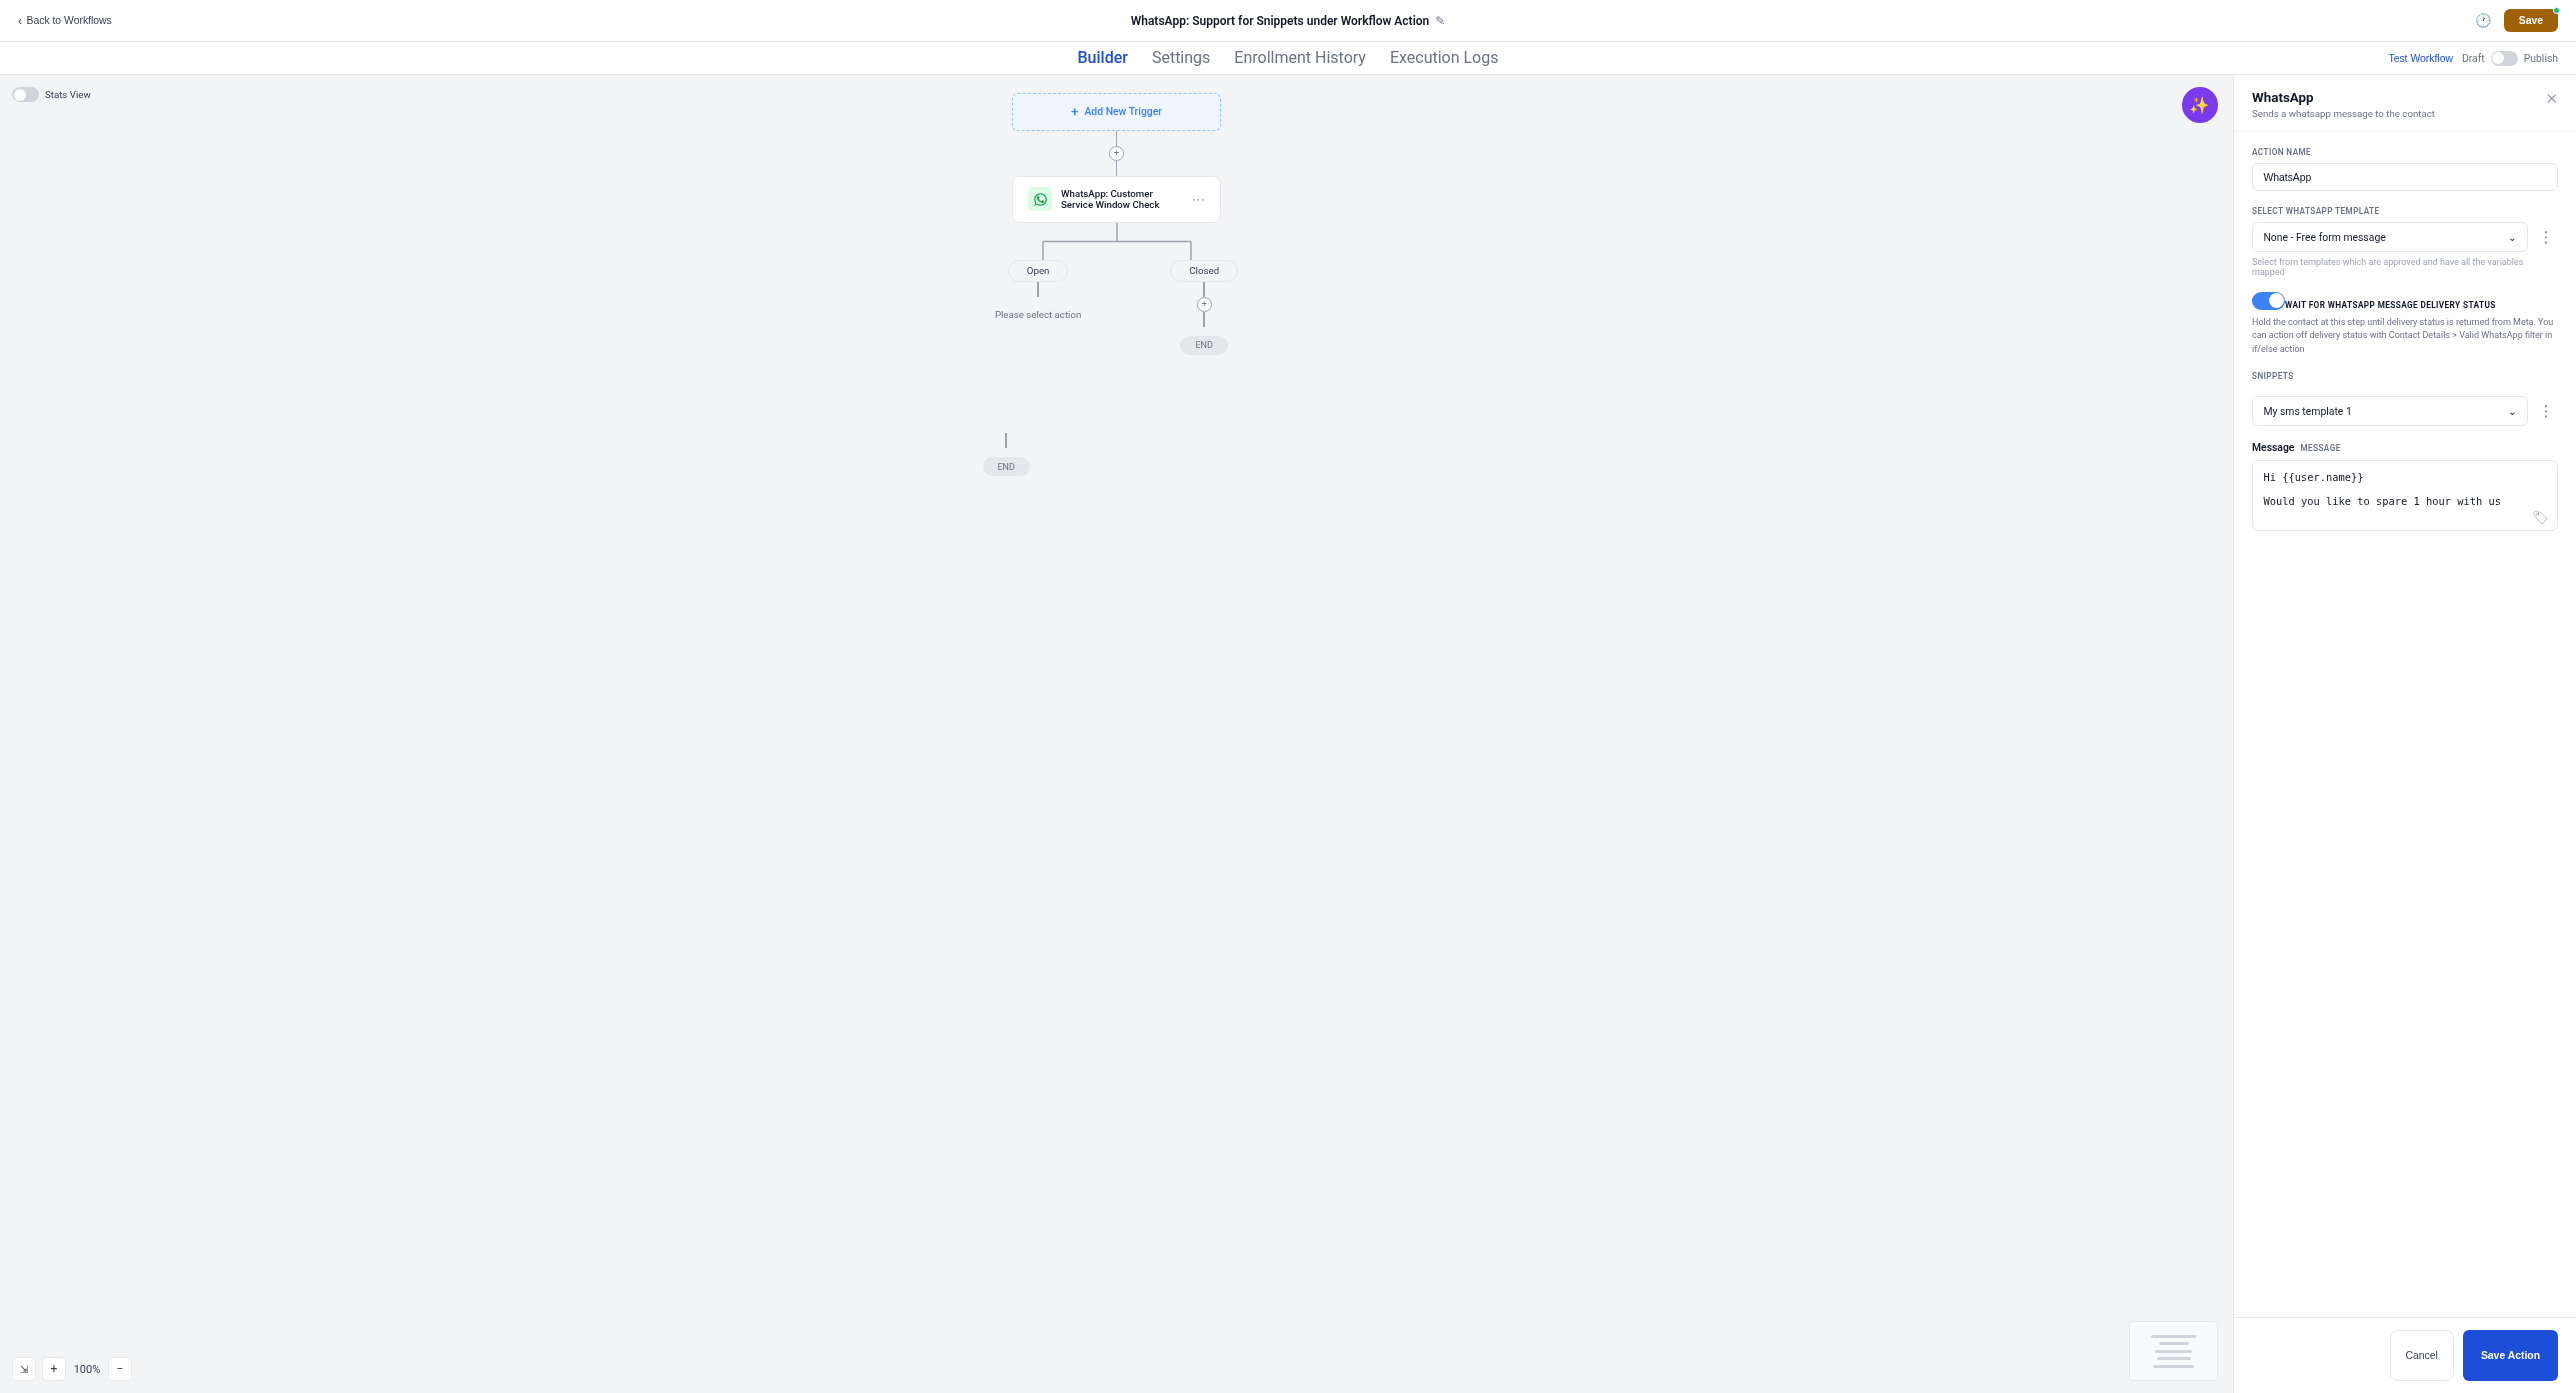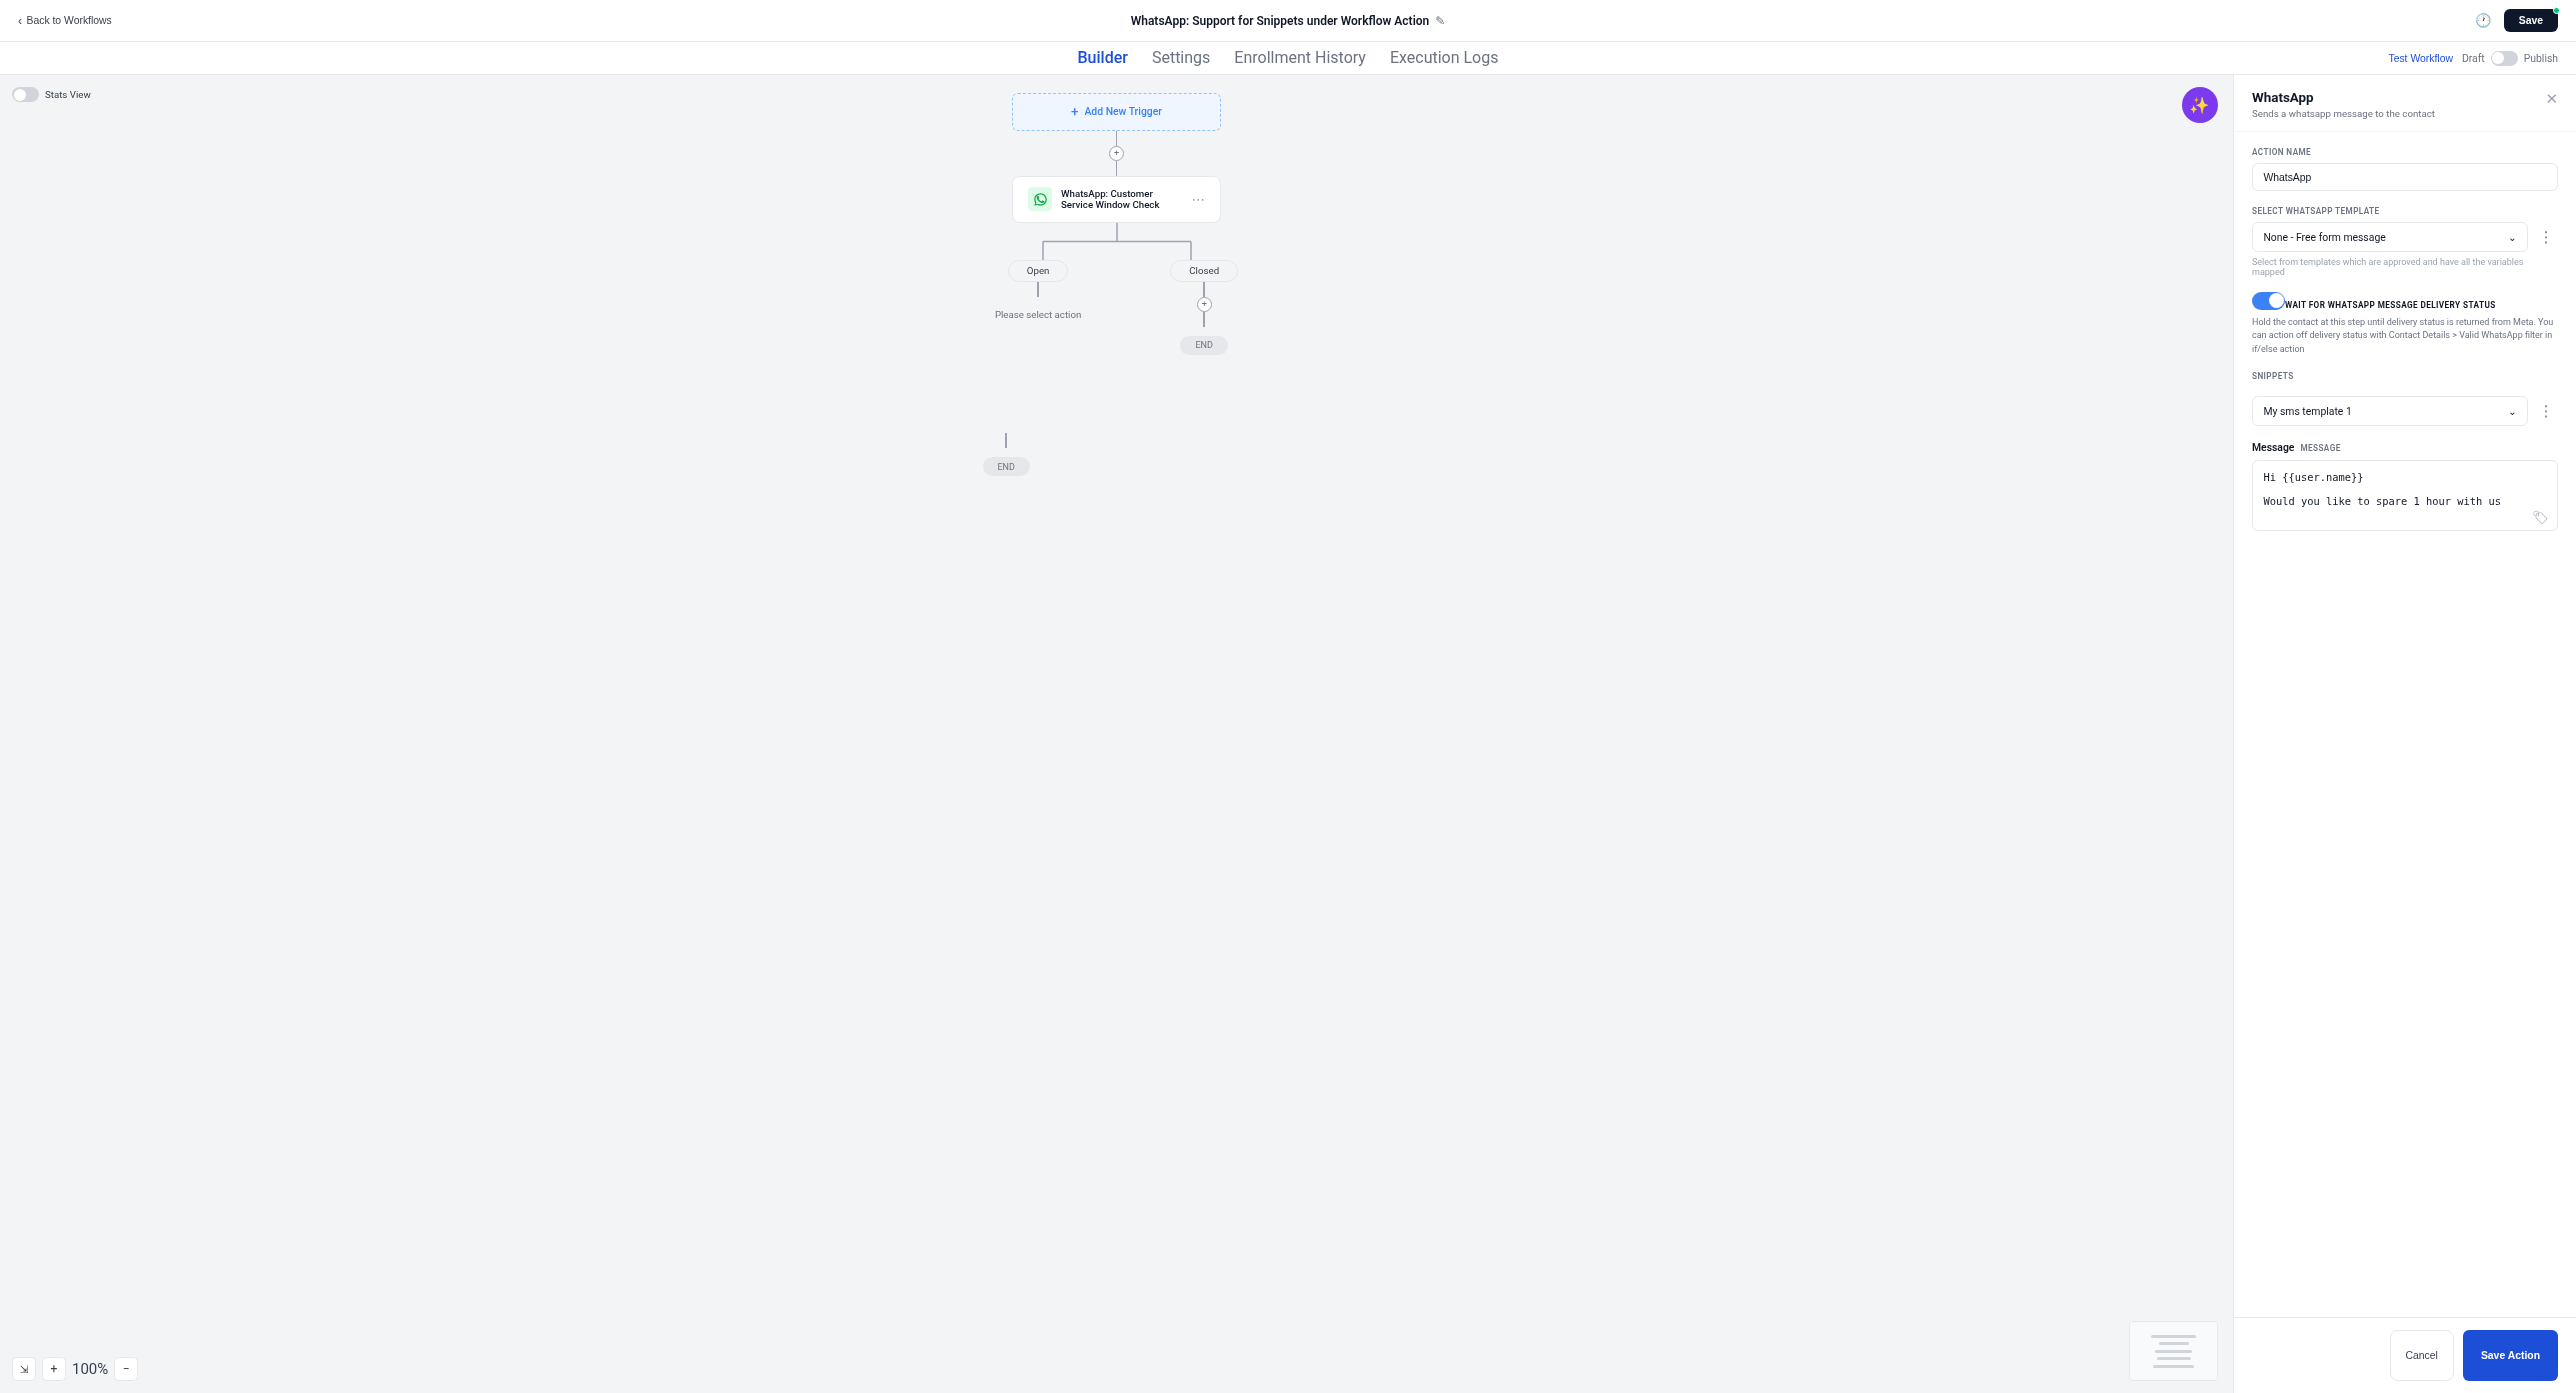--- a/index.html
+++ b/index.html
@@ -12,21 +12,21 @@
       padding: 0 18px; height: 42px; position: relative; z-index: 10;
     }
     .header-left { display: flex; align-items: center; gap: 6px; }
     .back-btn { display: flex; align-items: center; gap: 4.5px; color: #374151; font-size: 10.4px; cursor: pointer; background: none; border: none; }
     .back-arrow { font-size: 12px; }
     .header-center { position: absolute; left: 50%; transform: translateX(-50%); display: flex; align-items: center; gap: 6px; }
     .workflow-title { font-size: 12px; font-weight: 600; color: #111827; }
     .edit-icon { color: #6b7280; cursor: pointer; font-size: 12px; }
     .header-right { display: flex; align-items: center; gap: 12px; }
     .history-icon { color: #6b7280; cursor: pointer; font-size: 13.4px; }
-    .save-btn { background: #0f172a; color: #fff; border: none; border-radius: 6px; padding: 6px 15px; font-size: 10.4px; font-weight: 600; cursor: pointer; position: relative; }
+    .save-btn { background: #a16207; color: #fff; border: none; border-radius: 6px; padding: 6px 15px; font-size: 10.4px; font-weight: 600; cursor: pointer; position: relative; }
     .save-btn-dot { position: absolute; top: -2.2px; right: -2.2px; width: 7.5px; height: 7.5px; background: #10b981; border-radius: 50%; border: 1.5px solid #fff; }
 
     
     .nav-tabs {
       display: flex; align-items: center; justify-content: center;
       background: #fff; border-bottom: 0.7px solid #e5e7eb;
       padding: 0; height: 33px; gap: 24px; position: relative;
     }
     .nav-tab { font-size: 16px; color: #6b7280; cursor: pointer; padding: 9px 0; border-bottom: 1.5px solid transparent; }
     .nav-tab.active { color: #1d4ed8; border-bottom: 1.5px solid #1d4ed8; font-weight: 500; }
@@ -50,21 +50,21 @@
 
     
     .stats-toggle { position: absolute; top: 12px; left: 12px; display: flex; align-items: center; gap: 6px; z-index: 5; }
     .stats-switch { width: 27px; height: 15px; background: #d1d5db; border-radius: 7.5px; position: relative; cursor: pointer; }
     .stats-switch-knob { position: absolute; top: 1.5px; left: 1.5px; width: 12px; height: 12px; background: #fff; border-radius: 50%; }
     .stats-label { font-size: 9.7px; color: #374151; }
 
     
     .zoom-controls { position: absolute; bottom: 12px; left: 12px; display: flex; align-items: center; gap: 6px; z-index: 5; }
     .zoom-btn { width: 24px; height: 24px; background: #fff; border: 0.7px solid #e5e7eb; border-radius: 4.5px; display: flex; align-items: center; justify-content: center; cursor: pointer; font-size: 12px; color: #374151; }
-    .zoom-level { font-size: 15px; color: #374151; min-width: 30px; text-align: center; }
+    .zoom-level { font-size: 11px; color: #374151; min-width: 30px; text-align: center; }
     .expand-btn { width: 24px; height: 24px; background: #fff; border: 0.7px solid #e5e7eb; border-radius: 4.5px; display: flex; align-items: center; justify-content: center; cursor: pointer; font-size: 10.4px; color: #374151; }
 
     
     .magic-btn {
       position: absolute; top: 12px; right: 15px;
       width: 36px; height: 36px; background: #7c3aed; border-radius: 50%;
       display: flex; align-items: center; justify-content: center;
       cursor: pointer; font-size: 16.4px; color: #fff; z-index: 5;
     }
 

